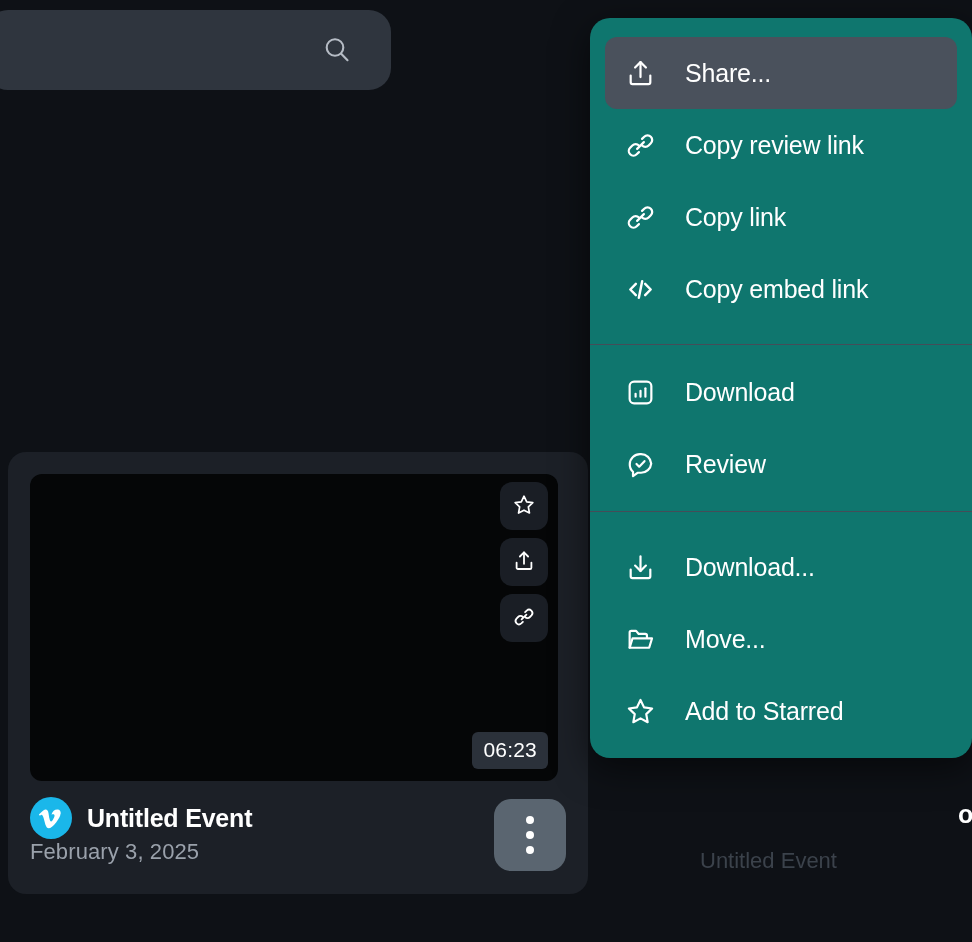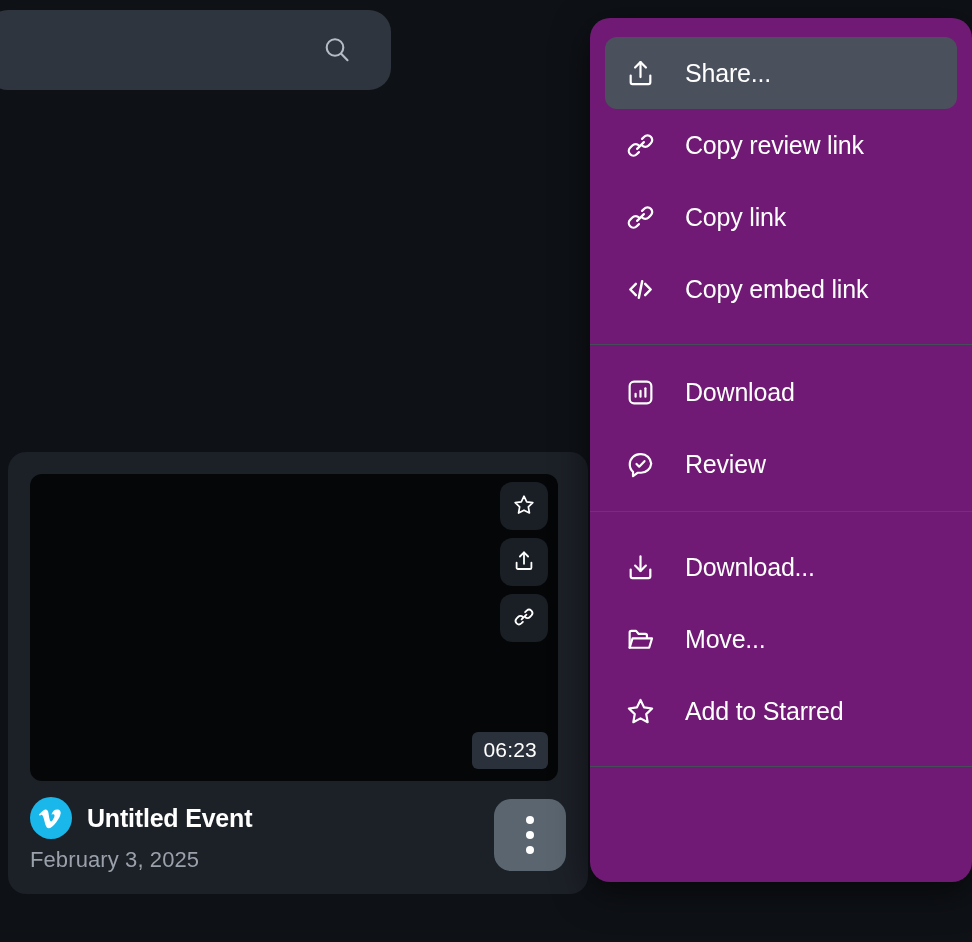--- a/index.html
+++ b/index.html
@@ -130,21 +130,21 @@
     flex: none;
   }
   .card-title {
     color: #ffffff;
     font-size: 25px;
     font-weight: bold;
     letter-spacing: -0.2px;
     white-space: nowrap;
   }
   .card-date {
-    margin-top: 8px;
+    margin-top: 0;
     color: #9aa1ab;
     font-size: 22px;
     letter-spacing: 0.1px;
   }
   .kebab-btn {
     position: absolute;
     right: 0px;
     top: 2px;
     width: 72px;
     height: 72px;
@@ -193,22 +193,22 @@
     border-radius: 4px;
     opacity: 0.85;
   }
 
   
   .context-menu {
     position: absolute;
     left: 590px;
     top: 18px;
     width: 382px;
-    height: 864px;
-    background: #701a75;
+    height: 740px;
+    background: #0f766e;
     border-radius: 20px;
     box-shadow: 0 10px 36px rgba(0,0,0,0.55);
     overflow: hidden;
   }
   .menu-group { padding: 0; }
   .menu-divider {
     height: 1px;
     background: #454d58;
     margin: 0;
   }

